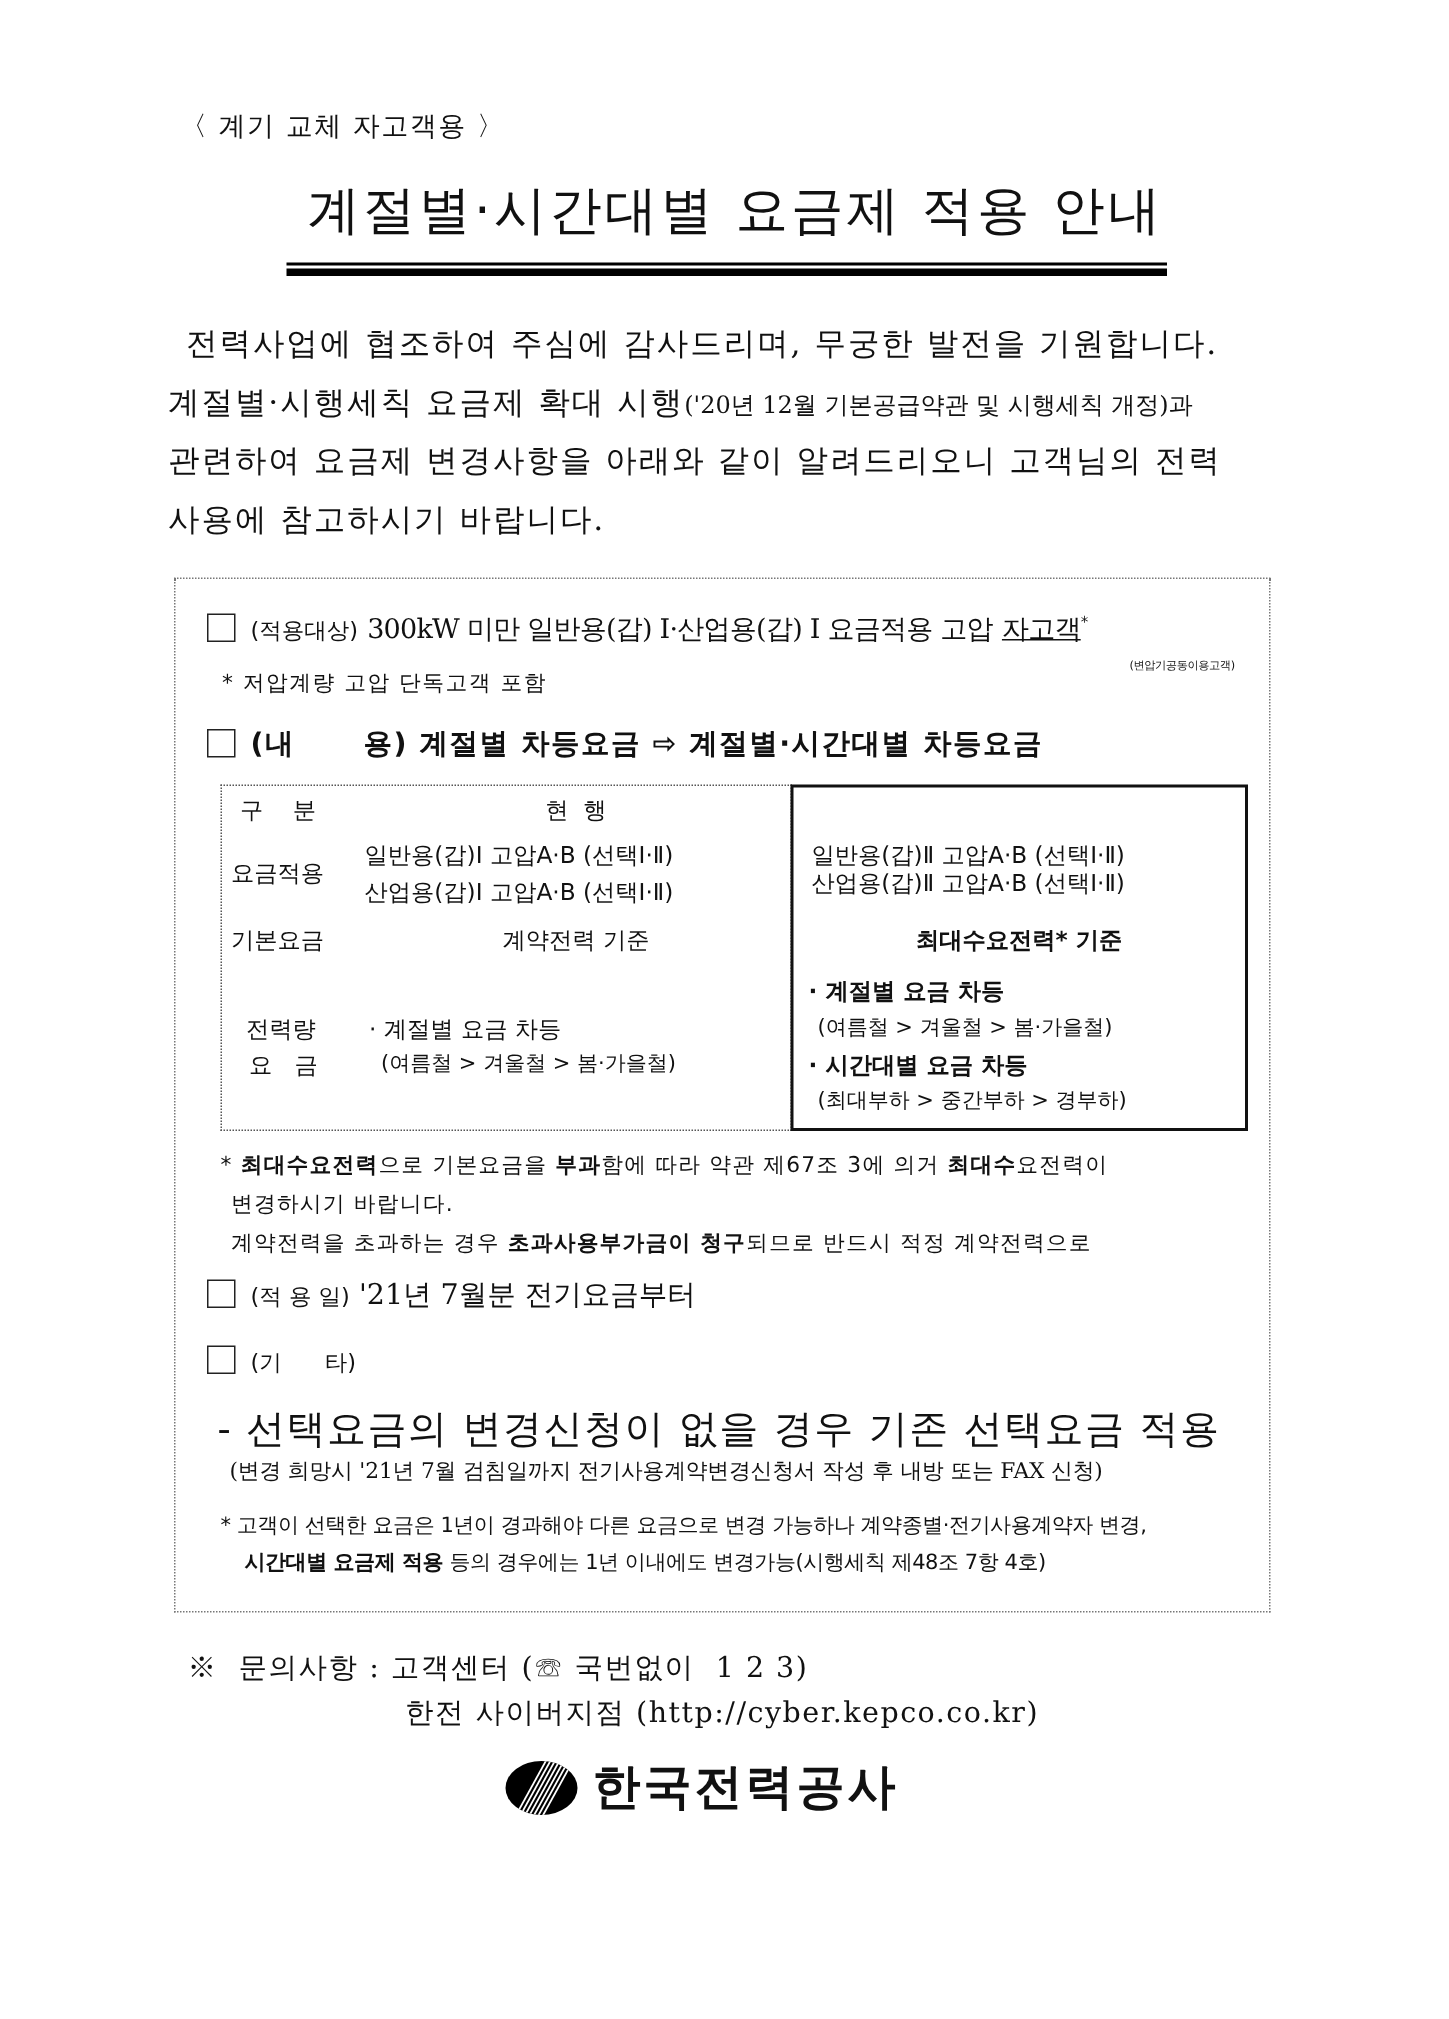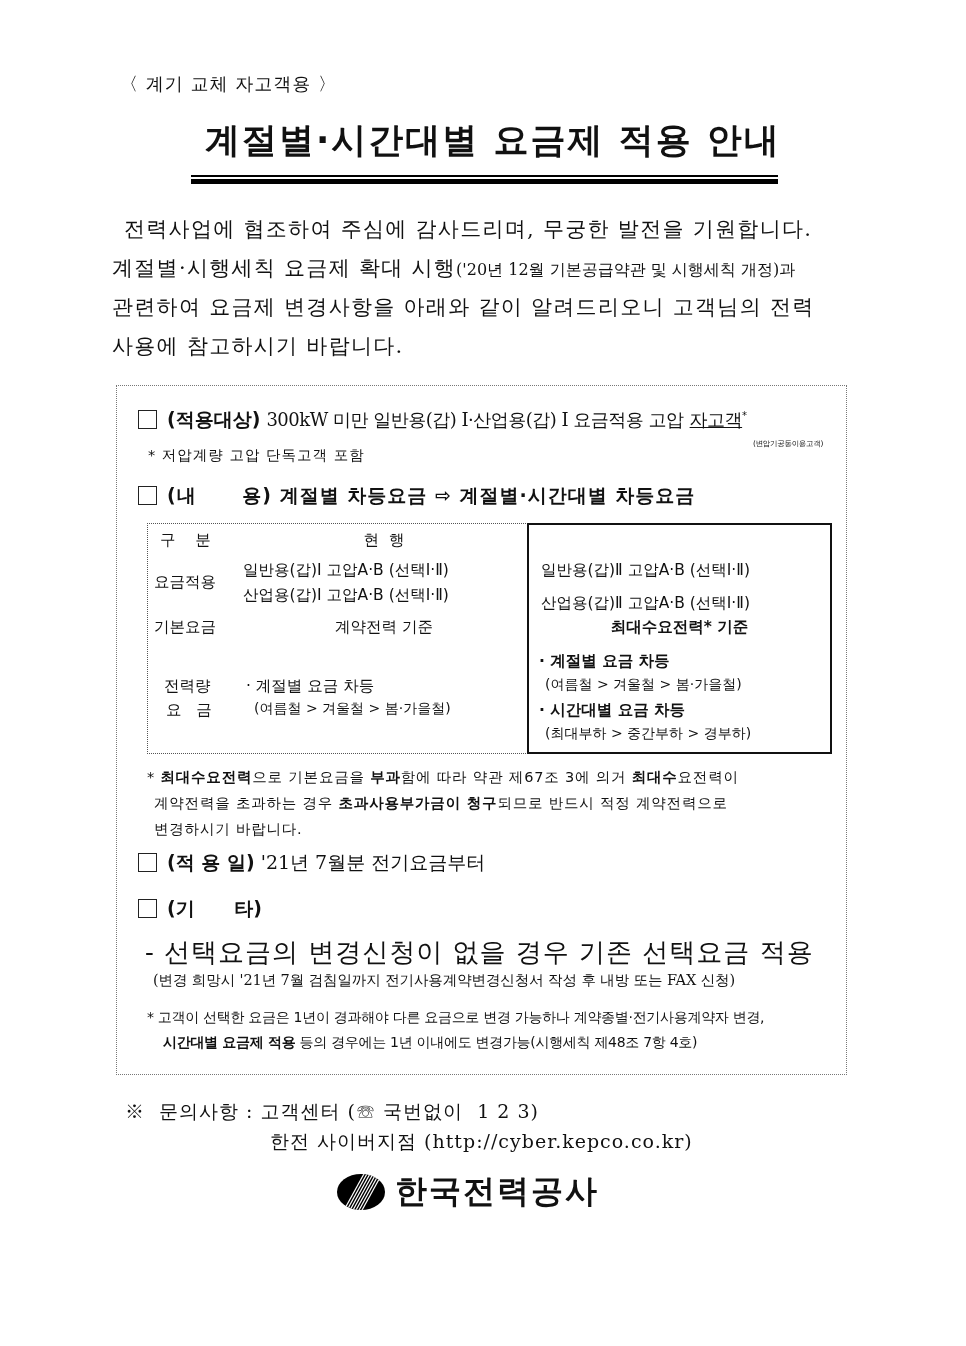--- a/index.html
+++ b/index.html
@@ -2,33 +2,33 @@
 <html><head>
 <meta charset="utf-8">
 <style>
   * { box-sizing: border-box; margin: 0; padding: 0; }
   html, body { width: 966px; height: 1346px; background: #ffffff; }
   body { position: relative; font-family: "DejaVu Sans", sans-serif; color: #111; overflow: hidden; }
 
   .abs { position: absolute; white-space: nowrap; }
 
   .subtitle { left: 120px; top: 72px; font-size: 18px; letter-spacing: 1px; }
-  .title { left: 205px; top: 117px; font-size: 35px; font-weight: bold; letter-spacing: 2px; }
+  .title { left: 205px; top: 117px; font-size: 35px; font-weight: normal; letter-spacing: 2px; }
   .rule-thin { left: 191px; top: 175px; width: 587px; height: 2px; background: #000; }
   .rule-thick { left: 191px; top: 179px; width: 587px; height: 5px; background: #000; }
 
   .intro { left: 112px; top: 210px; width: 742px; font-family: "DejaVu Serif", serif; font-size: 21px; }
   .intro .ln { display: block; height: 39px; line-height: 39px; white-space: nowrap; letter-spacing: 1.3px; }
   .intro .ln.ind { padding-left: 12px; }
   .intro .small { font-size: 16px; letter-spacing: 0; }
 
   .outer-box { left: 116px; top: 385px; width: 731px; height: 690px; border: 1px dotted #777; }
 
   .chk { display: inline-block; width: 19px; height: 19px; border: 1.5px solid #222; vertical-align: -3px; margin-right: 10px; background: #fff; }
-  .sec-label { font-weight: bold; font-size: 19px; margin-top: 36px; }
+  .sec-label { font-weight: normal; font-size: 15px; margin-top: 36px; }
 
   .row1 { left: 138px; top: 407px; font-size: 19px; }
   .row1 .val { font-family: "DejaVu Serif", serif; font-size: 18px; letter-spacing: -0.5px; }
   .row1 .u { text-decoration: underline; }
   .row1 sup { font-size: 10px; }
   .row1-note { left: 753px; top: 439px; font-size: 7.5px; letter-spacing: -0.3px; }
   .row1-sub { left: 148px; top: 446px; font-size: 14.5px; letter-spacing: 1px; }
 
   .row2 { left: 138px; top: 483px; font-size: 19px; font-weight: bold; letter-spacing: 1px; }
 
@@ -104,32 +104,32 @@
   <div class="cell c" style="left:96px;top:93px;width:280px;">계약전력 기준</div>
 
   <div class="cell" style="left:16px;top:152px;">전력량</div>
   <div class="cell" style="left:18px;top:176px;white-space:pre;">요   금</div>
   <div class="cell" style="left:98px;top:152px;">· 계절별 요금 차등</div>
   <div class="cell sm" style="left:106px;top:176px;">(여름철 &gt; 겨울철 &gt; 봄·가을철)</div>
 </div>
 
 <div class="abs tbl-right">
   <div class="cell" style="left:12px;top:35px;">일반용(갑)Ⅱ 고압A·B (선택Ⅰ·Ⅱ)</div>
-  <div class="cell" style="left:12px;top:68px;">산업용(갑)Ⅱ 고압A·B (선택Ⅰ·Ⅱ)</div>
+  <div class="cell" style="left:12px;top:54px;">산업용(갑)Ⅱ 고압A·B (선택Ⅰ·Ⅱ)</div>
   <div class="cell c b" style="left:0;top:92px;width:301px;">최대수요전력* 기준</div>
   <div class="cell b" style="left:10px;top:126px;">· 계절별 요금 차등</div>
   <div class="cell sm" style="left:16px;top:151px;">(여름철 &gt; 겨울철 &gt; 봄·가을철)</div>
   <div class="cell b" style="left:10px;top:175px;">· 시간대별 요금 차등</div>
   <div class="cell sm" style="left:16px;top:200px;">(최대부하 &gt; 중간부하 &gt; 경부하)</div>
 </div>
 
 <div class="abs note1">
   <span class="ln"><span>* </span><b>최대수요전력</b><span>으로 기본요금을 </span><b>부과</b><span>함에 따라 약관 제67조 3에 의거 </span><b>최대수</b><span>요전력이</span></span>
+  <span class="ln ind">변경하시기 바랍니다.</span>
   <span class="ln ind"><span>계약전력을 초과하는 경우 </span><b>초과사용부가금이 청구</b><span>되므로 반드시 적정 계약전력으로</span></span>
-  <span class="ln ind">변경하시기 바랍니다.</span>
 </div>
 
 <div class="abs row3">
   <span class="chk"></span><span class="sec-label">(적 용 일)</span>
   <span class="val">'21년 7월분 전기요금부터</span>
 </div>
 
 <div class="abs row4">
   <span class="chk"></span><span class="sec-label" style="white-space:pre;">(기      타)</span>
 </div>

